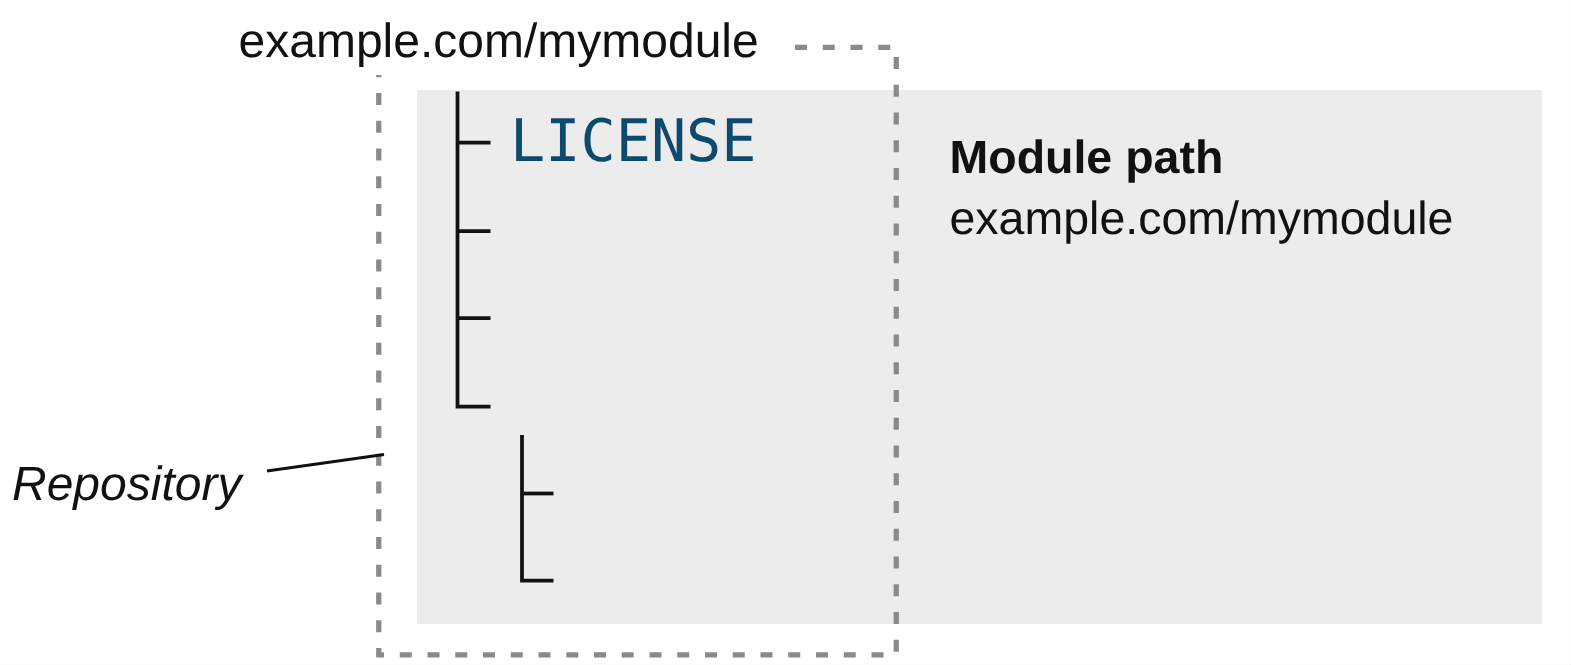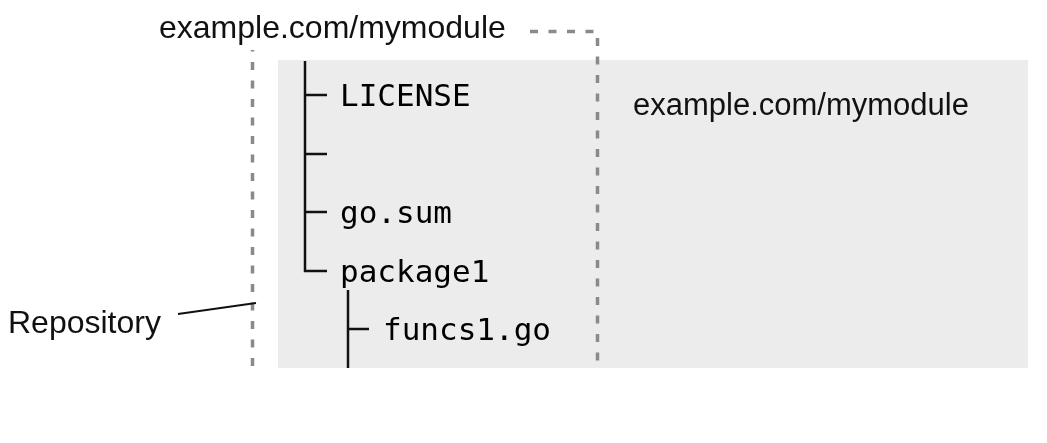--- a/index.html
+++ b/index.html
@@ -4,21 +4,21 @@
 <style>
   html, body {
     margin: 0;
     padding: 0;
     background: #ffffff;
     font-family: "Liberation Sans", sans-serif;
   }
   .canvas {
     position: relative;
     width: 1047px;
-    height: 368px;
+    height: 443px;
     background: #ffffff;
     overflow: hidden;
     color: #111111;
   }
   .panel {
     position: absolute;
     left: 278px;
     top: 60px;
     width: 750px;
     height: 356px;
@@ -40,43 +40,44 @@
     font-size: 32px;
     line-height: 38px;
     white-space: nowrap;
     color: #111111;
   }
   .tree-item {
     position: absolute;
     height: 32px;
     line-height: 32px;
     font-family: "DejaVu Sans Mono", "Liberation Mono", monospace;
-    font-size: 31px;
+    font-size: 39px;
     white-space: nowrap;
-    color: #000000;
+    color: #0c4a6e;
   }
   .tree-item.root  { left: 340px; }
   .tree-item.child { left: 383px; }
   .module-path-block {
     position: absolute;
     left: 633px;
     top: 84px;
     font-size: 31px;
     line-height: 41px;
     color: #111111;
   }
   .module-path-title { font-weight: bold; }
   .repository-caption {
     position: absolute;
     left: 8px;
     top: 305px;
     font-size: 32px;
     line-height: 34px;
     white-space: nowrap;
     color: #111111;
+    font-style: italic;
   }
 </style>
 </head>
 <body>
 
 <div class="canvas">
 
   <div class="panel"></div>
 
   <svg class="lines" viewBox="0 0 1047 443" xmlns="http://www.w3.org/2000/svg">
@@ -91,23 +92,21 @@
       <path d="M348,290 V387 H369"></path>
       <path d="M348,329 H369"></path>
     </g>
 
     <path d="M178,314 L256,303" stroke="#111111" stroke-width="2" fill="none"></path>
   </svg>
 
   <div class="top-label">example.com/mymodule</div>
 
   <div class="tree-item root" style="top:79px">LICENSE</div>
-  <div class="tree-item root" style="top:196px">go.sum</div>
-  <div class="tree-item root" style="top:255px">package1</div>
-  <div class="tree-item child" style="top:313px">funcs1.go</div>
 
   <div class="module-path-block">
+    <div class="module-path-title">Module path</div>
     <div class="module-path-value">example.com/mymodule</div>
   </div>
 
   <div class="repository-caption">Repository</div>
 
 </div>
 
 </body></html>

